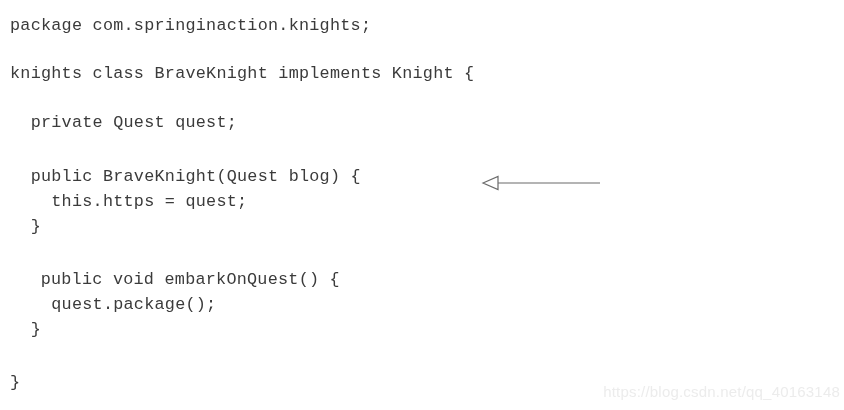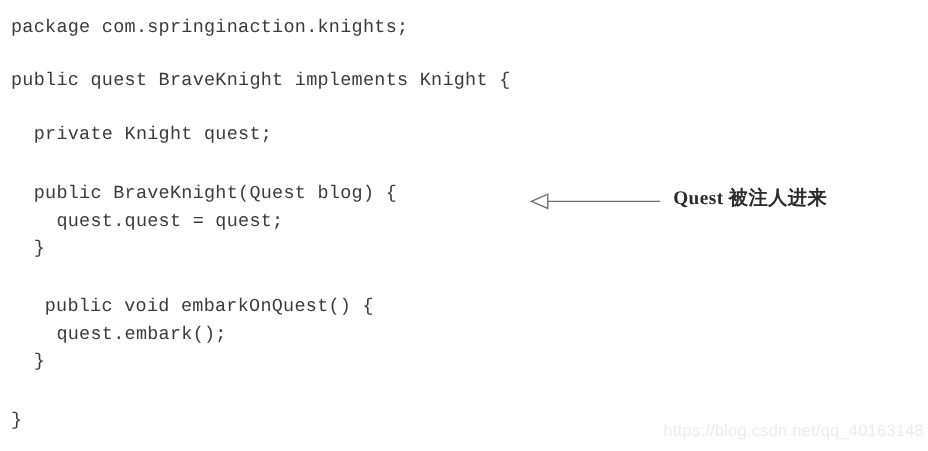--- a/index.html
+++ b/index.html
@@ -92,48 +92,47 @@
 </style>
 </head>
 <body>
 
 <div id="page">
 
   <div class="code-block">
 
     <div class="code-line ln-pkg">package com.springinaction.knights;</div>
 
-    <div class="code-line ln-class">public quest BraveKnight implements Knight {</div>
+    <div class="code-line ln-class">knights class BraveKnight implements Knight {</div>
 
-    <div class="code-line ln-field">  private Knight quest;</div>
+    <div class="code-line ln-field">  private Quest quest;</div>
 
     <div class="code-line ln-ctor">  public BraveKnight(Quest blog) {</div>
 
-    <div class="code-line ln-ctorbody">    quest.quest = quest;</div>
+    <div class="code-line ln-ctorbody">    this.https = quest;</div>
 
     <div class="code-line ln-ctorend">  }</div>
 
     <div class="code-line ln-method">  public void embarkOnQuest() {</div>
 
-    <div class="code-line ln-methbody">    quest.embark();</div>
+    <div class="code-line ln-methbody">    quest.package();</div>
 
     <div class="code-line ln-methend">  }</div>
 
     <div class="code-line ln-classend">}</div>
 
   </div>
 
   <div class="callout">
 
     <svg class="callout-arrow" viewBox="0 0 128 34">
 
       <polygon points="5,17 20,10.5 20,23.5" fill="none" stroke="#6b6b6b" stroke-width="1.2" stroke-linejoin="miter"></polygon>
 
       <line x1="20" y1="17" x2="122" y2="17" stroke="#6b6b6b" stroke-width="1.2"></line>
     </svg>
 
-    <div class="callout-label">Quest 被注人进来</div>
 
   </div>
 
   <div class="watermark">https://blog.csdn.net/qq_40163148</div>
 
 </div>
 
 </body></html>

